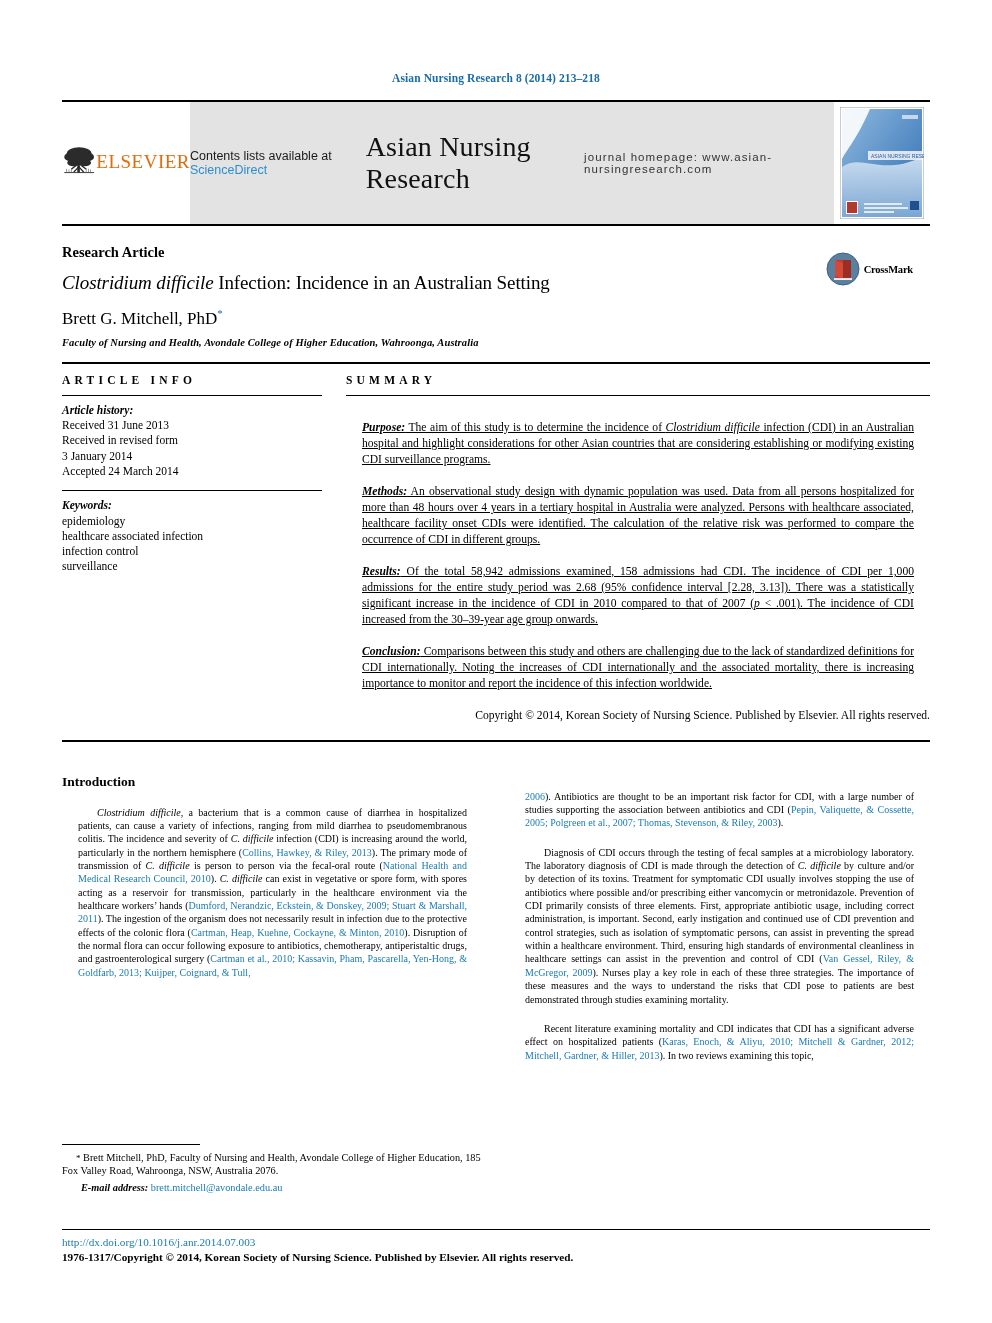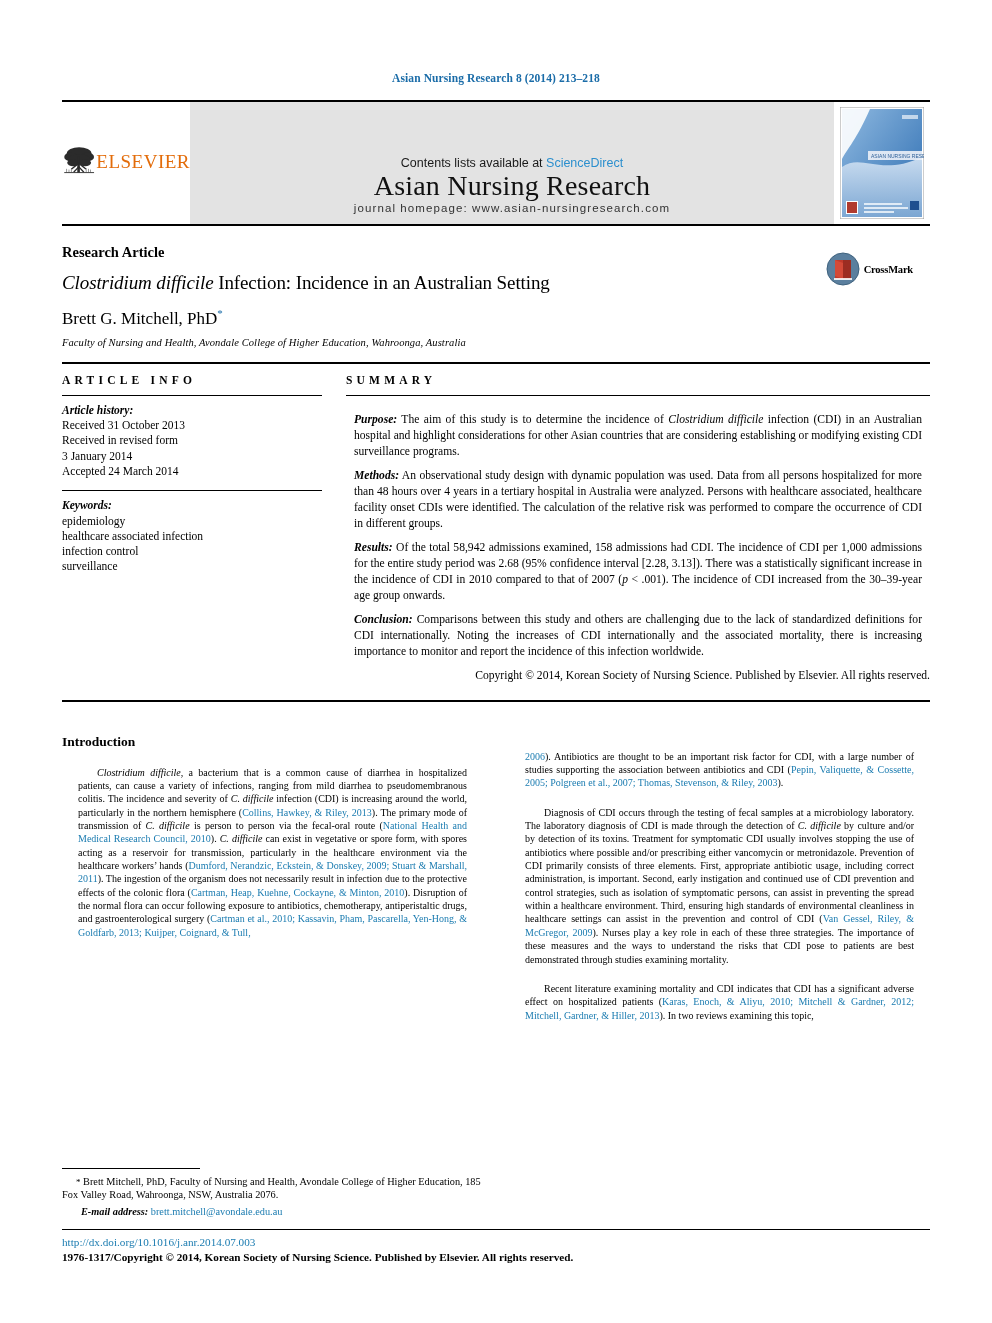--- a/index.html
+++ b/index.html
@@ -57,23 +57,22 @@
     color: #E36C0A;
     font-size: 19px;
     letter-spacing: .5px;
     line-height: 1;
     margin-top: 1px;
   }
   .jband {
     flex: 1 1 auto;
     background: #e3e3e3;
     display: flex;
-    flex-direction: column;
     align-items: center;
-    justify-content: flex-end;
+    justify-content: space-between;
     padding: 9px 0 10px 0;
     box-sizing: border-box;
   }
   .contents-line {
     font-family: "Liberation Sans", sans-serif;
     font-size: 12.5px;
     color: #1a1a1a;
   }
   .contents-line .sd {
     color: #2b8fce;
@@ -119,21 +118,21 @@
     margin-bottom: 8px;
   }
   .author .star {
     color: #1a6ca8;
     font-size: 11px;
     vertical-align: super;
   }
   .affil {
     font-size: 10.5px;
     font-style: italic;
-    font-weight: normal;
+    font-weight: bold;
     letter-spacing: .1px;
     margin-bottom: 14px;
   }
   .crossmark {
     position: absolute;
     right: 17px;
     top: 26px;
     display: flex;
     align-items: center;
     gap: 4px;
@@ -167,21 +166,21 @@
   .info-sep {
     border-top: 1.4px solid #000;
     margin-top: 11px;
   }
   .abstract {
     padding-top: 8px;
     font-size: 11.6px;
     line-height: 1.38;
     text-align: justify;
   }
-  .abstract p { margin: 8px; }
+  .abstract p { margin: 16px; text-decoration: underline; }
   .abstract .lead { font-style: italic; font-weight: bold; }
   .abstract i { font-style: italic; }
   .copyright-line {
     text-align: right;
     margin-top: 1px;
     font-size: 11.6px;
   }
 
   
   .body-rule {
@@ -210,21 +209,21 @@
   .bp + .bp { margin-top: 0px; }
   .bp i { font-style: italic; }
   .ref { color: #1a7bb0; }
   .noindent { text-indent: 0; }
 
   
   .footnote-wrap {
     position: absolute;
     left: 62px;
     width: 424px;
-    bottom: 104px;
+    bottom: 128px;
   }
   .footnote-rule {
     border-top: 1.1px solid #000;
     width: 138px;
     margin-bottom: 6px;
   }
   .footnote {
     font-size: 10.3px;
     line-height: 1.34;
     text-indent: 14px;
@@ -345,21 +344,21 @@
 
   <div class="rule-thick"></div>
 
   <div class="info-summary">
 
     <div class="col-info">
       <div class="sec-head">ARTICLE INFO</div>
       <div class="rule-thin"></div>
       <div class="info-group">
         <div class="lbl">Article history:</div>
-        <div>Received 31 October 2013</div>
+        <div>Received 31 June 2013</div>
         <div>Received in revised form</div>
         <div>3 January 2014</div>
         <div>Accepted 24 March 2014</div>
       </div>
       <div class="info-sep"></div>
       <div class="info-group">
         <div class="lbl">Keywords:</div>
         <div>epidemiology</div>
         <div>healthcare associated infection</div>
         <div>infection control</div>

